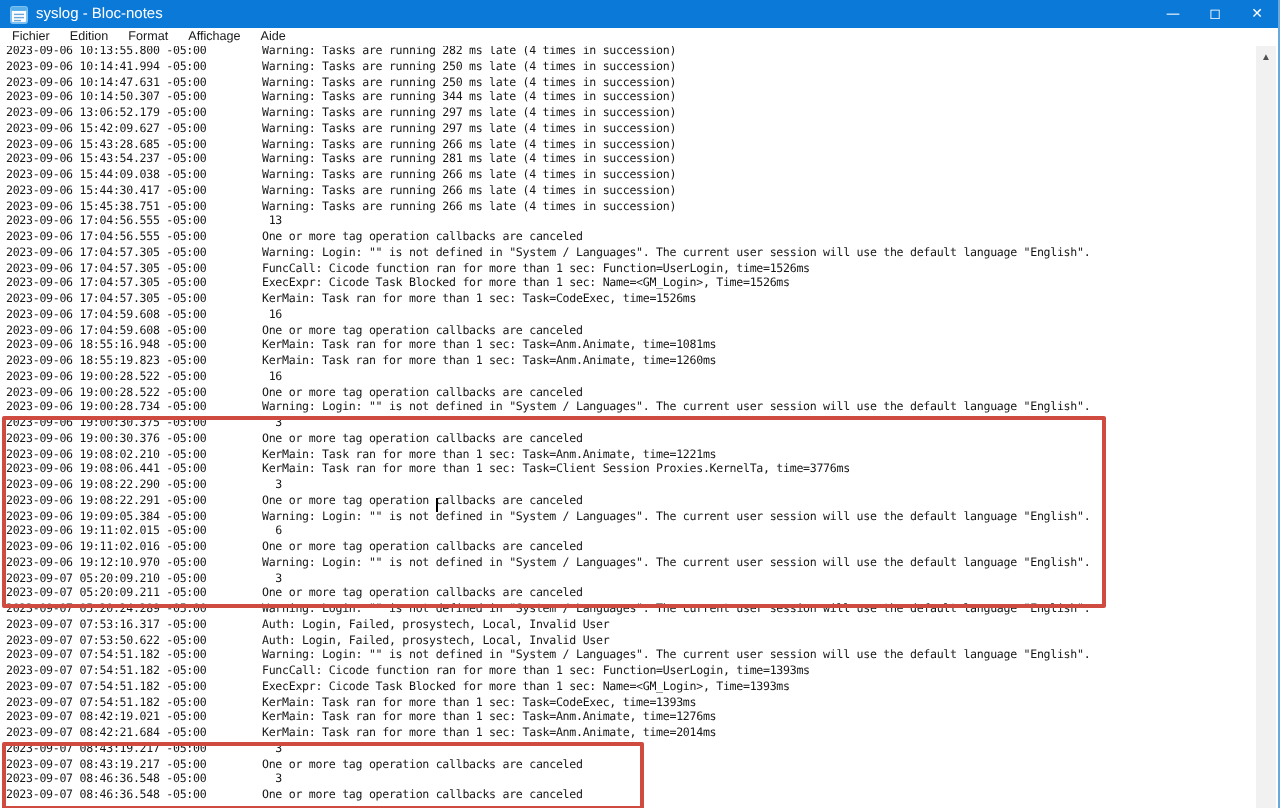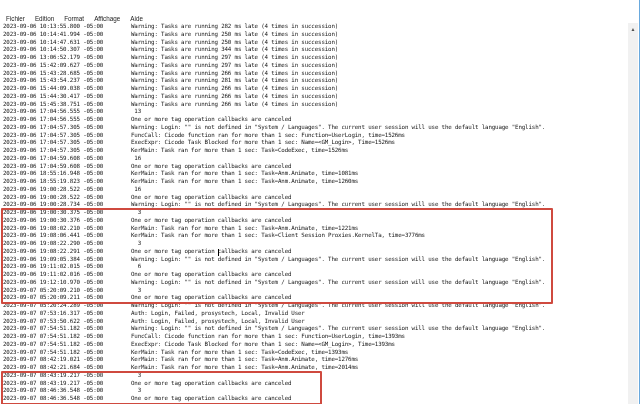--- a/index.html
+++ b/index.html
@@ -54,20 +54,35 @@
   }
   .caret{
     position:absolute;width:1px;height:6.5px;background:#000;
   }
 </style>
 </head>
 <body>
 
 <div class="window">
 
+  <div class="titlebar">
+    <svg class="app-icon" viewBox="0 0 9 9">
+      <rect x="0.5" y="0.5" width="8" height="8" rx="1" fill="#ffffff" stroke="#7ec0ef" stroke-width="1"></rect>
+      <rect x="0.5" y="0.5" width="8" height="2" rx="1" fill="#59b0ea"></rect>
+      <line x1="2" y1="4.2" x2="7" y2="4.2" stroke="#6aa6d8" stroke-width="0.7"></line>
+      <line x1="2" y1="5.8" x2="7" y2="5.8" stroke="#6aa6d8" stroke-width="0.7"></line>
+      <line x1="2" y1="7.3" x2="5.5" y2="7.3" stroke="#6aa6d8" stroke-width="0.7"></line>
+    </svg>
+    <span class="title-text">syslog - Bloc-notes</span>
+    <div class="win-buttons">
+      <div class="win-btn">—</div>
+      <div class="win-btn">◻</div>
+      <div class="win-btn">✕</div>
+    </div>
+  </div>
 
   <div class="menubar">
     <span class="menu-item">Fichier</span>
     <span class="menu-item">Edition</span>
     <span class="menu-item">Format</span>
     <span class="menu-item">Affichage</span>
     <span class="menu-item">Aide</span>
   </div>
 
   <div class="text-area" id="text-area">

